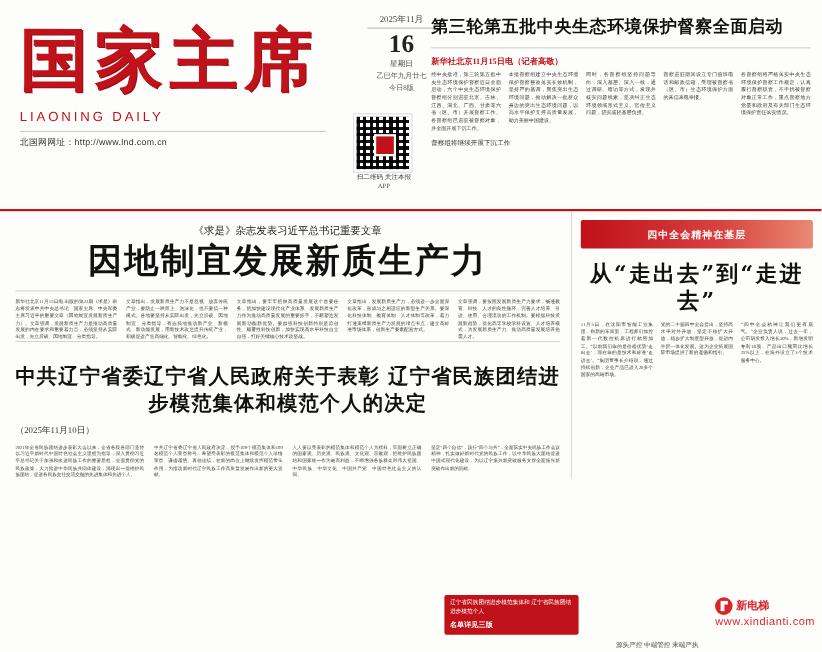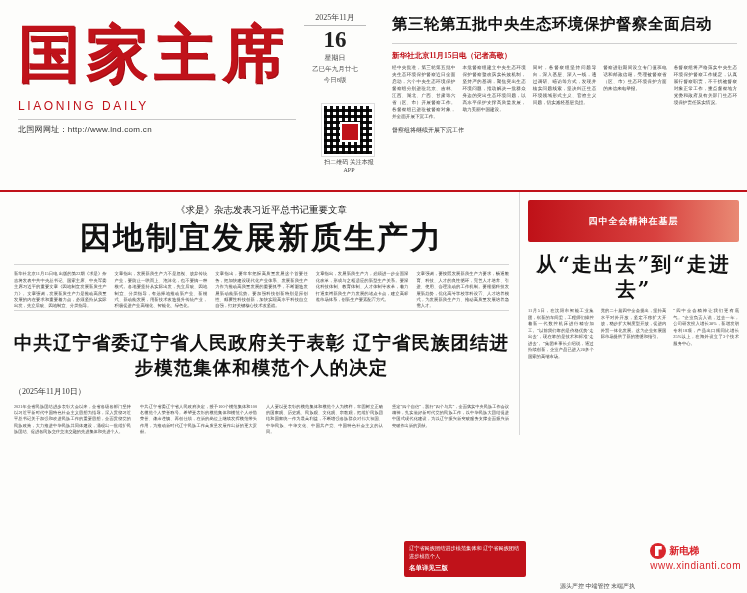--- a/index.html
+++ b/index.html
@@ -8,21 +8,21 @@
 
   
   .masthead{position:relative;height:190px;border-bottom:2px solid #c0121a;}
   .logo-block{position:absolute;left:18px;top:18px;width:290px;}
   .logo-cn{font-family:"DejaVu Serif",serif;font-weight:bold;color:#c0121a;font-size:62px;letter-spacing:6px;line-height:1.15;white-space:nowrap;
            text-shadow:1px 1px 0 #9d0d13;}
   .logo-en{margin-top:10px;color:#c0121a;font-size:12px;letter-spacing:2.6px;font-family:"Liberation Sans",sans-serif;}
   .logo-site{margin-top:4px;font-size:8px;color:#333;font-family:"Liberation Sans",sans-serif;letter-spacing:.3px;}
   .logo-rule{margin-top:6px;border-top:1px solid #c8c8c8;width:278px;}
 
-  .date-block{position:absolute;left:304px;top:12px;width:62px;text-align:center;}
+  .date-block{position:absolute;left:334px;top:12px;width:62px;text-align:center;}
   .date-ym{font-size:8px;color:#444;border-bottom:1px solid #bbb;padding-bottom:2px;}
   .date-day{font-size:23px;font-weight:bold;color:#222;line-height:1.05;margin-top:2px;font-family:"Liberation Serif",serif;}
   .date-week{font-size:7px;color:#444;margin-top:1px;}
   .date-lunar{font-size:6.5px;color:#555;margin-top:2px;}
   .date-pages{font-size:6.5px;color:#555;margin-top:2px;}
 
   .qr{position:absolute;left:322px;top:104px;width:54px;}
   .qr-img{width:48px;height:48px;background:
      repeating-linear-gradient(90deg,#111 0 3px,#fff 3px 6px),
      repeating-linear-gradient(0deg,#111 0 3px,transparent 3px 6px);
@@ -57,21 +57,21 @@
 
   .cols4{display:flex;gap:9px;}
   .cols4 .c{flex:1;font-size:4.2px;line-height:1.5;text-align:justify;color:#3c3c3c;}
 
   .award-box{position:absolute;left:404px;bottom:16px;width:122px;height:36px;background:#c0121a;color:#fff;border-radius:2px;
              padding:4px 5px;box-sizing:border-box;}
   .award-box .t1{font-size:5.2px;line-height:1.45;}
   .award-box .t2{font-size:6.5px;font-weight:bold;margin-top:4px;}
 
   
-  .rbanner{height:42px;background:linear-gradient(90deg,#bf1118,#d8413f 60%,#e98a74);color:#fff;border-radius:2px;
+  .rbanner{height:26px;background:linear-gradient(90deg,#bf1118,#d8413f 60%,#e98a74);color:#fff;border-radius:2px;
            display:flex;align-items:center;justify-content:center;font-size:9px;font-weight:bold;letter-spacing:1px;}
   .rtitle{margin:10px 0 6px;text-align:center;font-size:20px;font-weight:bold;letter-spacing:2px;color:#111;line-height:1.25;
           font-family:"DejaVu Serif",serif;}
   .rcols{display:flex;gap:7px;}
   .rcols .c{flex:1;font-size:4.3px;line-height:1.52;text-align:justify;color:#3c3c3c;}
 
   
   .wm{position:absolute;right:6px;bottom:22px;text-align:left;}
   .wm-top{display:flex;align-items:center;gap:3px;}
   .wm-badge{width:16px;height:16px;border-radius:50%;background:#d9262c;position:relative;}

